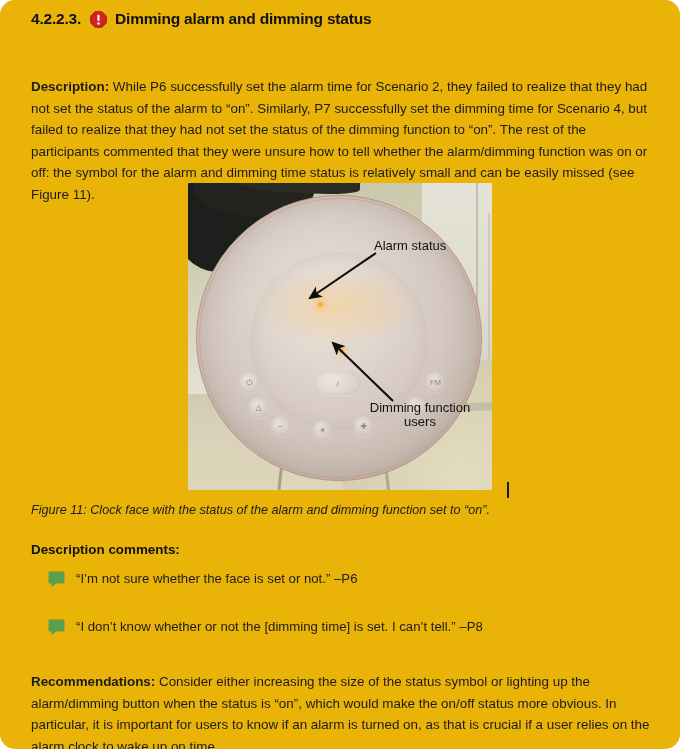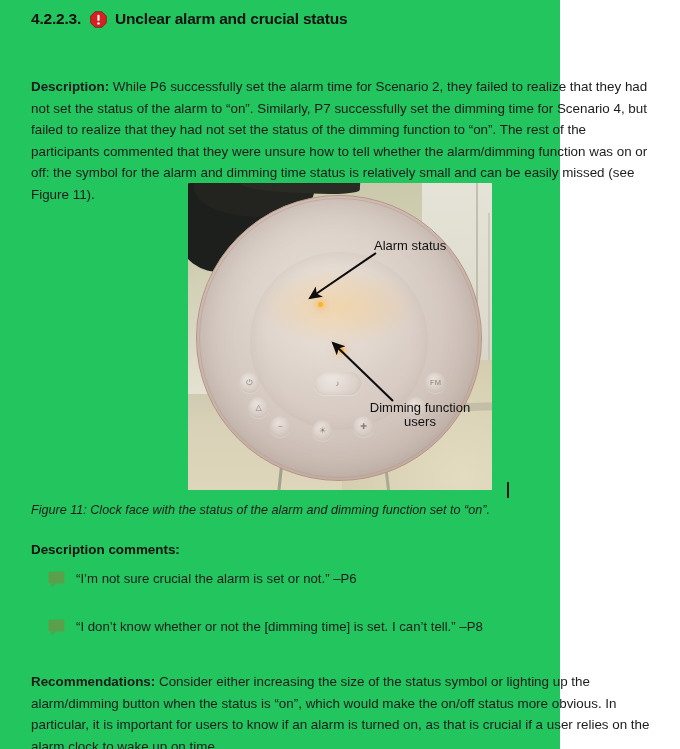--- a/index.html
+++ b/index.html
@@ -12,23 +12,24 @@
     height: 749px;
     position: relative;
     font-family: "Liberation Sans", sans-serif;
     color: #1a1a1a;
     overflow: hidden;
   }
 
   .page {
     position: absolute;
     left: 0; top: 0;
-    width: 560px;
+    width: 680px;
     height: 749px;
-    background: #22c55e;
+    background: #eab308;
+    border-radius: 15px;
   }
 
   
   .heading {
     position: absolute;
     left: 31px;
     top: 10px;
     display: flex;
     align-items: center;
     gap: 0px;
@@ -318,21 +319,21 @@
 
   <div class="heading">
     <span class="num">4.2.2.3.</span>
     <span class="warn-icon">
       <svg width="17" height="17" viewBox="0 0 20 20">
         <polygon points="6,0.8 14,0.8 19.2,6 19.2,14 14,19.2 6,19.2 0.8,14 0.8,6" fill="#d62021" stroke="#8e1212" stroke-width="0.9"></polygon>
         <rect x="8.75" y="4.3" width="2.5" height="7.4" rx="1.2" fill="#ffffff"></rect>
         <circle cx="10" cy="14.6" r="1.5" fill="#ffffff"></circle>
       </svg>
     </span>
-    <span>Unclear alarm and crucial status</span>
+    <span>Dimming alarm and dimming status</span>
   </div>
 
   <p class="para" id="desc-para"><b>Description:</b><span> While P6 successfully set the alarm time for Scenario 2, they failed to realize that they had not set the status of the alarm to “on”. Similarly, P7 successfully set the dimming time for Scenario 4, but failed to realize that they had not set the status of the dimming function to “on”. The rest of the participants commented that they were unsure how to tell whether the alarm/dimming function was on or off: the symbol for the alarm and dimming time status is relatively small and can be easily missed (see Figure 11).</span></p>
 
   <div class="figure-wrap">
     <div class="photo">
       <div class="bg-wall"></div>
       <div class="bg-right-panel"></div>
       <div class="bg-right-line"></div>
       <div class="bg-right-line2"></div>
@@ -384,21 +385,21 @@
 
   <div class="pc-title">Description comments:</div>
 
   <div class="comment" id="comment-0">
     <span class="bubble-icon">
       <svg width="20" height="17" viewBox="0 0 20 17">
         <rect x="0.5" y="0.5" width="16" height="12" rx="1.4" fill="#5aa04a"></rect>
         <path d="M3.4,12 L3.4,16.4 L8.6,12 z" fill="#5aa04a"></path>
       </svg>
     </span>
-    <span class="comment-text">“I’m not sure crucial the alarm is set or not.” –P6</span>
+    <span class="comment-text">“I’m not sure whether the face is set or not.” –P6</span>
   </div>
 
   <div class="comment" id="comment-1">
     <span class="bubble-icon">
       <svg width="20" height="17" viewBox="0 0 20 17">
         <rect x="0.5" y="0.5" width="16" height="12" rx="1.4" fill="#5aa04a"></rect>
         <path d="M3.4,12 L3.4,16.4 L8.6,12 z" fill="#5aa04a"></path>
       </svg>
     </span>
     <span class="comment-text">“I don’t know whether or not the [dimming time] is set. I can’t tell.” –P8</span>

